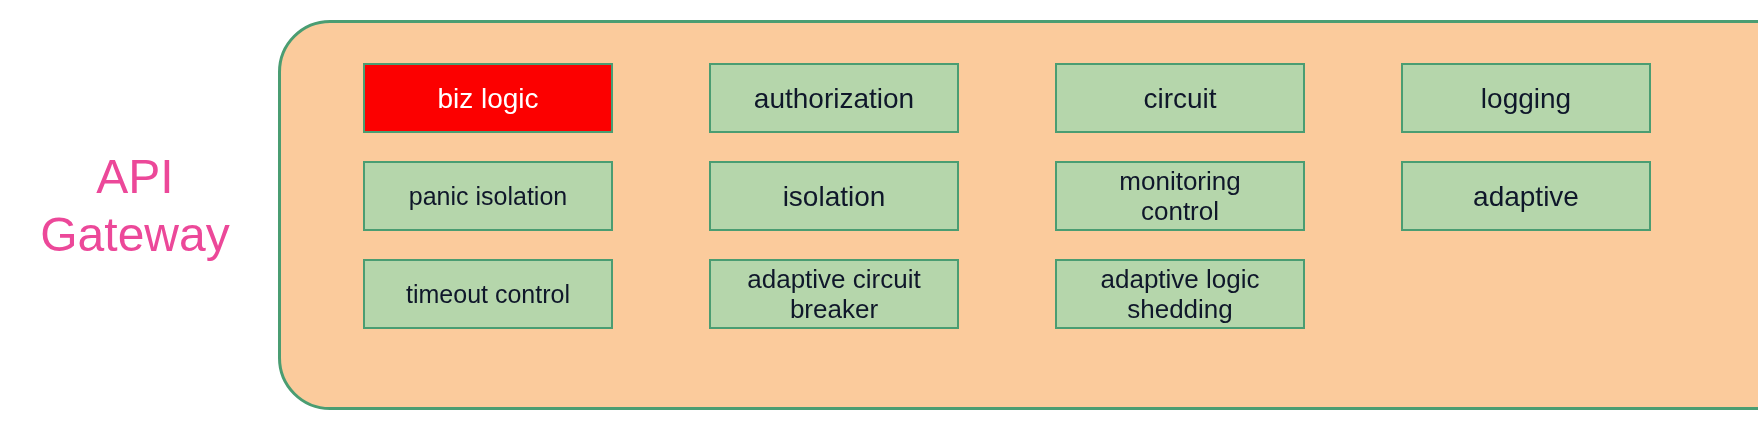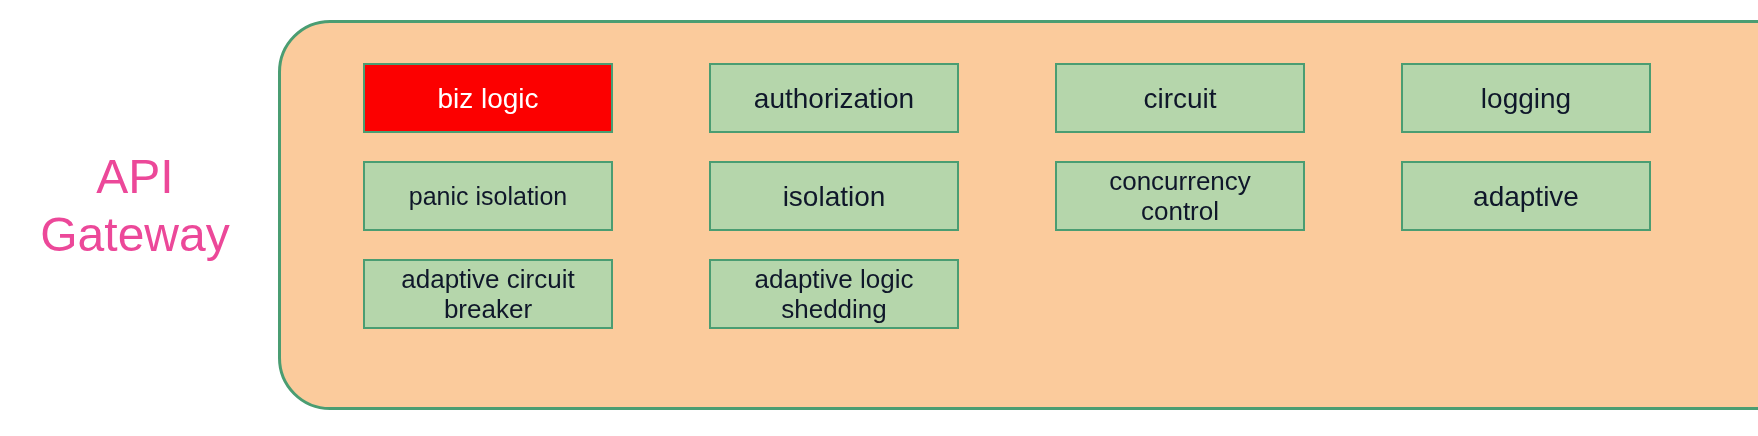--- a/index.html
+++ b/index.html
@@ -102,23 +102,24 @@
 
   <div id="gateway-container">
 
     <div id="module-grid">
         <div class="module-box highlight"><span>biz logic</span></div>
         <div class="module-box"><span>authorization</span></div>
         <div class="module-box"><span>circuit</span></div>
         <div class="module-box"><span>logging</span></div>
         <div class="module-box small-text"><span>panic isolation</span></div>
         <div class="module-box"><span>isolation</span></div>
-        <div class="module-box two-line"><span>concurrency
+        <div class="module-box two-line"><span>monitoring
 control</span></div>
         <div class="module-box"><span>adaptive</span></div>
+        <div class="module-box small-text"><span>timeout control</span></div>
         <div class="module-box two-line"><span>adaptive circuit
 breaker</span></div>
         <div class="module-box two-line"><span>adaptive logic
 shedding</span></div>
       </div>
 
   </div>
 
 </div>
 

